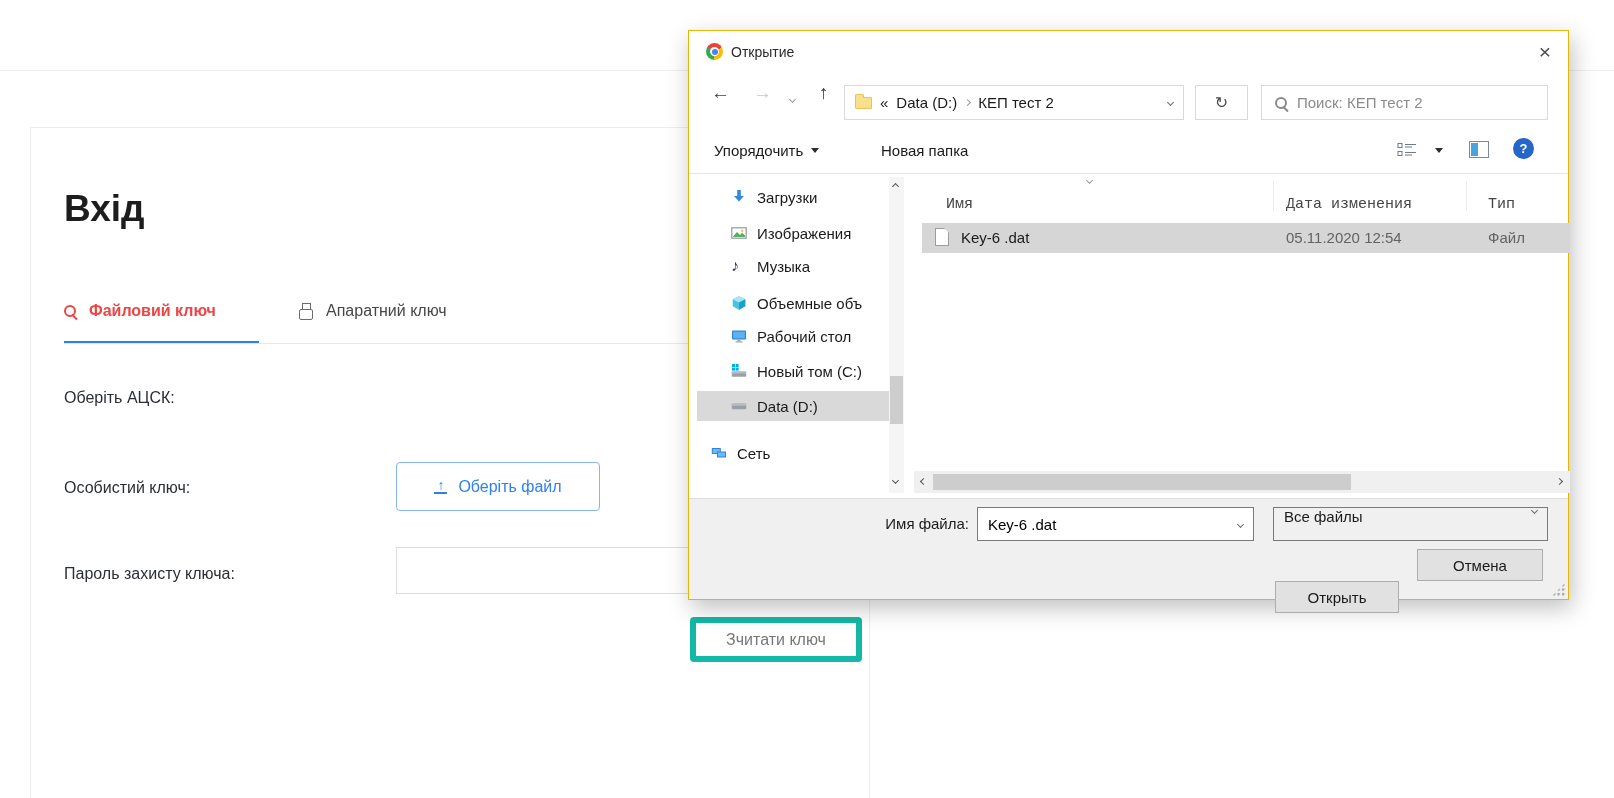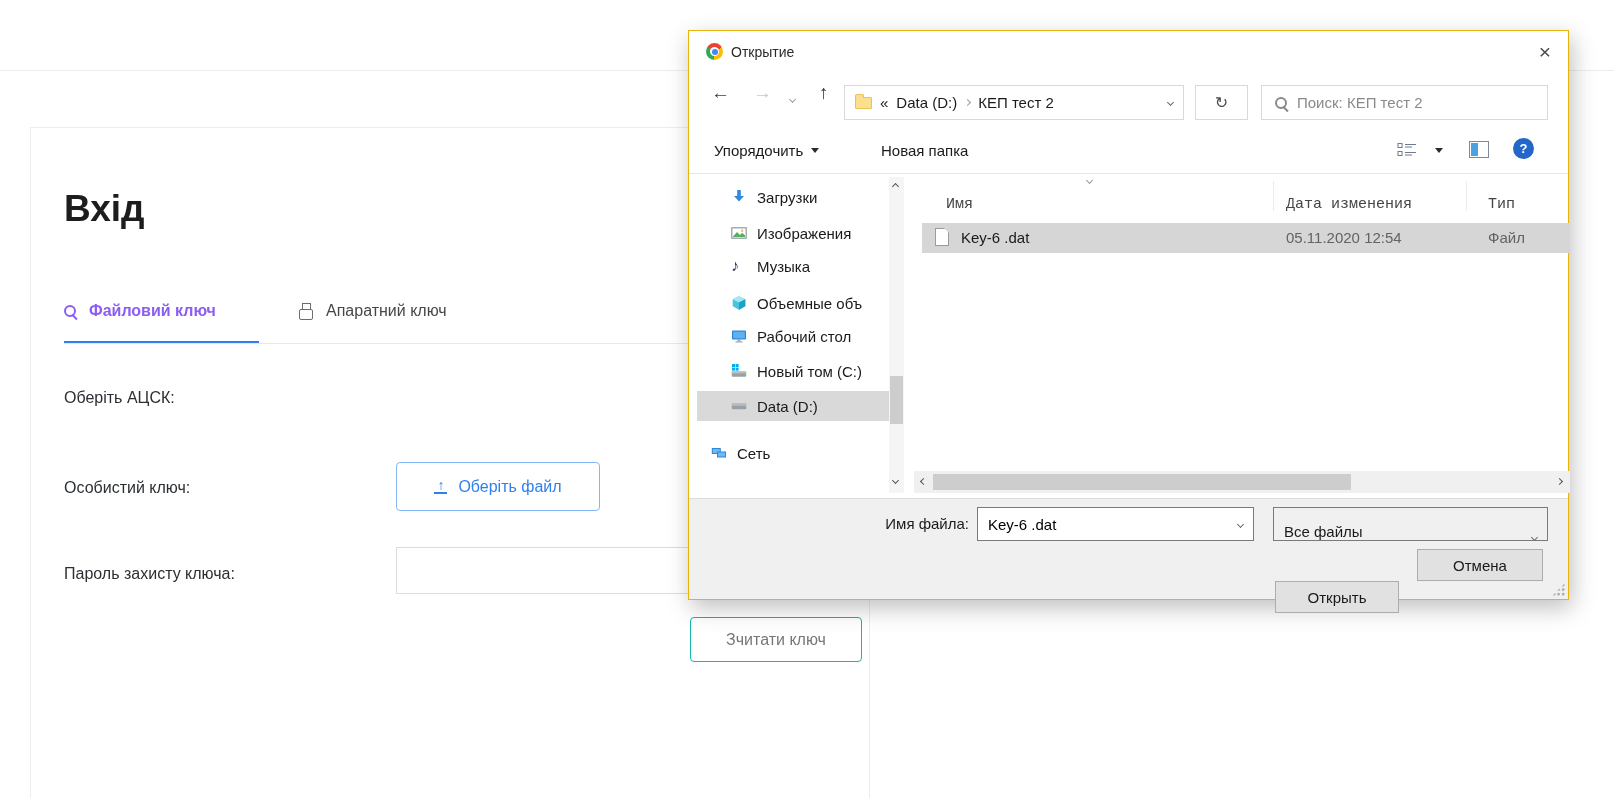--- a/index.html
+++ b/index.html
@@ -7,37 +7,37 @@
               font-family:"Liberation Sans", sans-serif; }
   .abs { position:absolute; }
 
   
   .top-divider { position:absolute; top:70px; left:0; width:1614px; border-top:1px solid #ededed; }
   .card { position:absolute; left:30px; top:127px; width:840px; height:690px;
           background:#fff; border:1px solid #ededed; }
   .page-title { position:absolute; left:33px; top:60px; font-size:37px; font-weight:bold; color:#1d1d1d; }
   .tab { position:absolute; top:174px; display:flex; align-items:center; gap:13px;
          font-size:16px; cursor:pointer; }
-  .tab-file { left:33px; color:#8b5cf6; font-weight:bold; }
+  .tab-file { left:33px; color:#ef4444; font-weight:bold; }
   .tab-hw   { left:268px; color:#474747; }
   .tab-underline-blue { position:absolute; left:33px; top:213px; width:195px; height:3px; background:#2f80ed; }
   .tab-underline-gray { position:absolute; left:33px; top:215px; width:780px; border-top:1px solid #e9e9e9; }
   .form-label { position:absolute; left:33px; width:320px; 
                 font-size:16px; color:#2b2f33; }
   .acsk-select { position:absolute; left:365px; top:245px; width:472px; height:47px;
                  border:1px solid #dcdcdc; background:#fff; font-size:16px; color:#5a5e62;
                  line-height:45px; padding-left:25px; }
   .choose-file-btn { position:absolute; left:365px; top:334px; width:204px; height:49px;
                      border:1px solid #84b7f1; border-radius:4px; background:#fff;
                      color:#2f80ed; font-size:16px; display:flex; align-items:center;
                      justify-content:center; gap:11px; cursor:pointer; }
   .password-input { position:absolute; left:365px; top:419px; width:472px; height:47px;
                     border:1px solid #dcdcdc; background:#fff; font-size:16px; padding:0 12px; }
   .read-key-btn { position:absolute; left:690px; top:617px; width:172px; height:45px;
-                  background:#fff; border:1px solid #14b8a6; border-radius:4px;
+                  background:#fff; border:6px solid #14b8a6; border-radius:4px;
                   color:#74787c; font-size:16px; cursor:pointer; }
 
   
   .chev { display:inline-block; width:7px; height:7px; border-right:1.6px solid currentColor;
           border-bottom:1.6px solid currentColor; transform:rotate(45deg); }
   .chev.sm { width:5px; height:5px; }
   .chev.r { transform:rotate(-45deg); }
   .chev.l { transform:rotate(135deg); }
   .chev.u { transform:rotate(225deg); }
 
@@ -113,21 +113,21 @@
 
   .hscroll { position:absolute; left:225px; top:440px; width:656px; height:22px; background:#f0f0f0; }
   .hscroll-thumb { position:absolute; left:19px; top:3px; width:418px; height:16px; background:#cdcdcd; cursor:pointer; }
 
   .dlg-footer { position:absolute; left:0; right:0; top:467px; bottom:0; background:#f0f0f0; border-top:1px solid #dcdcdc; }
   .fname-label { position:absolute; left:100px; top:16px; width:180px; text-align:right; font-size:15px; }
   .fname-combo { position:absolute; left:288px; top:8px; width:277px; height:34px; background:#fff;
                  border:1px solid #7a7a7a; display:flex; align-items:center; padding:0 10px; }
   .fname-combo input { border:none; outline:none; flex:1; font-size:15px; font-family:inherit; }
   .ftype-combo { position:absolute; left:584px; top:8px; width:275px; height:34px; background:#f0f0f0;
-                 border:1px solid #7a7a7a; display:flex; align-items:flex-end; padding:0 10px;
+                 border:1px solid #7a7a7a; display:flex; align-items:flex-start; padding:0 10px;
                  font-size:15px; cursor:pointer; }
   .win-btn { position:absolute; top:50px; height:32px; background:#e1e1e1; border:1px solid #adadad;
              font-size:15px; font-family:inherit; color:#1a1a1a; cursor:pointer; }
   .btn-open { left:586px; width:124px;margin-top:32px; }
   .btn-cancel { left:728px; width:126px; }
   .grip { position:absolute; right:3px; bottom:3px; width:13px; height:13px;
           background-image:radial-gradient(circle at 2px 2px, #a9a9a9 1.2px, transparent 1.5px);
           background-size:4.5px 4.5px; clip-path:polygon(100% 0,100% 100%,0 100%); cursor:nwse-resize; }
   .spacer { flex:1; }
 </style>

